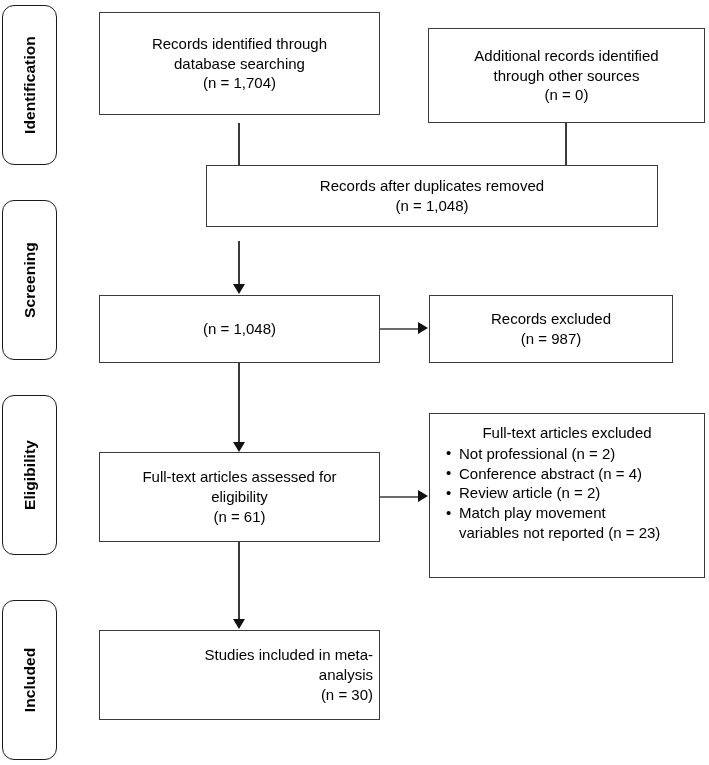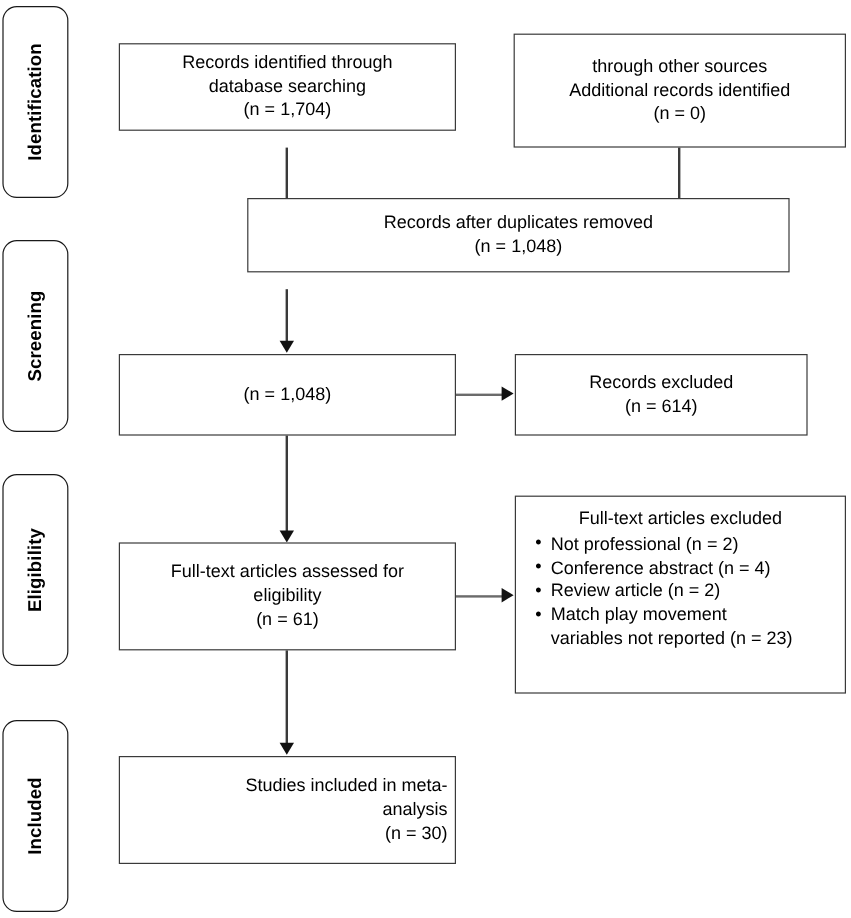--- a/index.html
+++ b/index.html
@@ -136,29 +136,29 @@
   </div>
 
   <div class="stage" style="left:2px; top:395px; width:55px; height:160px;">
     <span class="stage-label">Eligibility</span>
   </div>
 
   <div class="stage" style="left:2px; top:600px; width:55px; height:160px;">
     <span class="stage-label">Included</span>
   </div>
 
-  <div class="box" style="left:99px; top:36px; width:281px; height:73px;">
+  <div class="box" style="left:99px; top:12px; width:281px; height:103px;">
     <span class="line">Records identified through</span>
     <span class="line">database searching</span>
     <span class="line">(n = 1,704)</span>
   </div>
 
   <div class="box" style="left:428px; top:28px; width:277px; height:95px;">
+    <span class="line">Additional records identified</span>
     <span class="line">through other sources</span>
-    <span class="line">Additional records identified</span>
     <span class="line">(n = 0)</span>
   </div>
 
   <div class="vline" style="left:238px; top:123px; height:46px;"></div>
   <div class="arrow-down" style="left:233px; top:168px;"></div>
 
   <div class="vline" style="left:565px; top:123px; height:46px;"></div>
   <div class="arrow-down" style="left:560px; top:168px;"></div>
 
   <div class="box" style="left:206px; top:165px; width:452px; height:62px;">
@@ -168,21 +168,21 @@
 
   <div class="vline" style="left:238px; top:241px; height:44px;"></div>
   <div class="arrow-down" style="left:233px; top:284px;"></div>
 
   <div class="box" style="left:99px; top:295px; width:281px; height:68px;">
     <span class="line">(n = 1,048)</span>
   </div>
 
   <div class="box" style="left:429px; top:295px; width:244px; height:68px;">
     <span class="line">Records excluded</span>
-    <span class="line">(n = 614)</span>
+    <span class="line">(n = 987)</span>
   </div>
 
   <div class="hline" style="left:380px; top:328px; width:39px;"></div>
   <div class="arrow-right" style="left:418px; top:322px;"></div>
 
   <div class="vline" style="left:238px; top:363px; height:80px;"></div>
   <div class="arrow-down" style="left:233px; top:442px;"></div>
 
   <div class="box" style="left:99px; top:452px; width:281px; height:90px;">
     <span class="line">Full-text articles assessed for</span>

